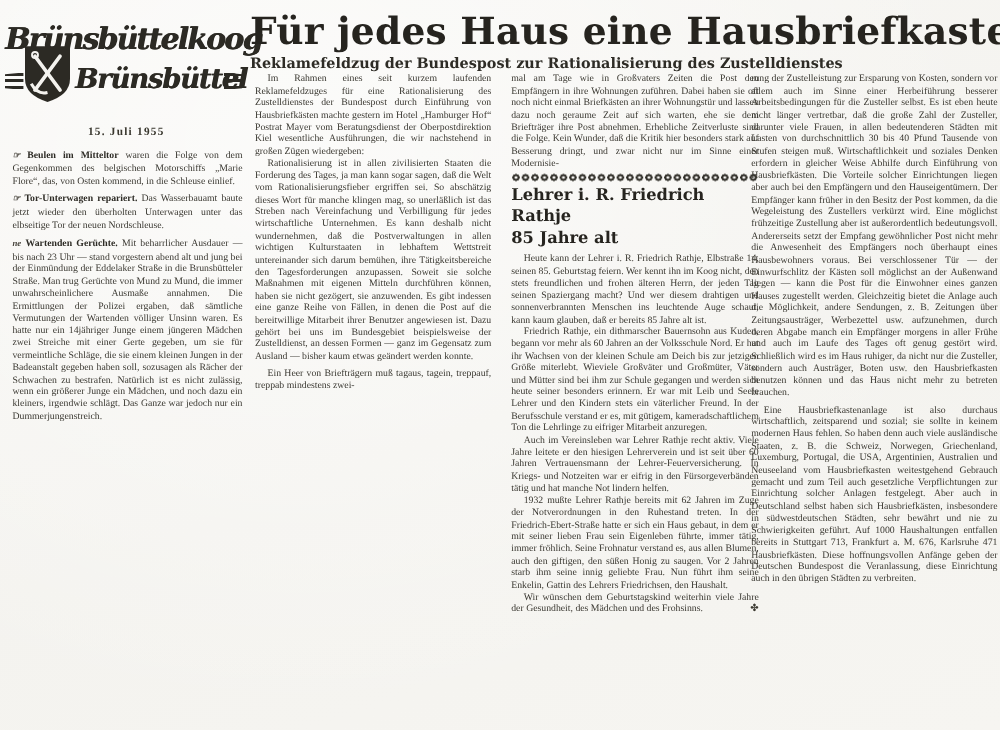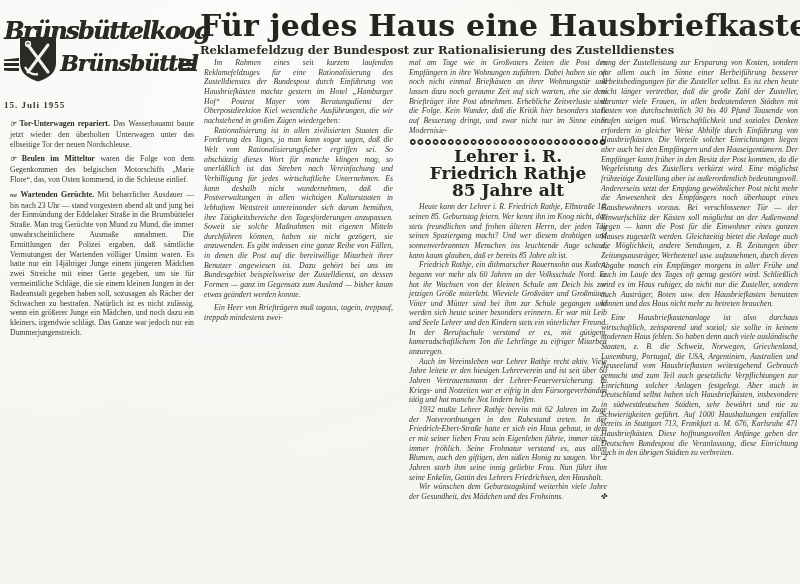--- a/index.html
+++ b/index.html
@@ -34,21 +34,21 @@
     color:#2c2a24;text-shadow:.5px 0 0 #2c2a24;
     white-space:nowrap;
   }
   .ribbon{
     position:absolute;top:16px;width:15px;height:14px;
     background:repeating-linear-gradient(180deg,#2c2a24 0 2.6px, transparent 2.6px 5.2px);
   }
   .ribbon.left{left:0;clip-path:polygon(0 10%,100% 0,100% 100%,0 90%);}
   .ribbon.right{right:4px;clip-path:polygon(0 0,100% 10%,100% 90%,0 100%);}
   .mast-date{
-    margin-top:6px;
+    text-align:center;margin-top:6px;
     font-size:9px;font-weight:bold;letter-spacing:1px;color:#3a382f;
   }
   #local-news{margin-top:9px;padding:0 4px 0 6px;}
   .news-item{
     margin:0 0 5px 0;
     font-size:7.8px;line-height:9.8px;
     text-align:justify;color:#393730;
   }
   .news-item .marker{font-style:italic;font-weight:bold;font-size:7px;color:#45423a;}
   .news-item b{color:#2e2c26;}
@@ -70,35 +70,35 @@
   }
   
   .col{
     position:absolute;top:58px;
     font-size:7.8px;line-height:9.65px;
     text-align:justify;color:#393730;
   }
   #col-a{left:204px;width:189px;}
   #col-b{left:409px;width:198px;}
   #col-c{left:601px;width:197px;}
-  .col p{margin:0;text-indent:10px;font-style:italic;}
+  .col p{margin:0;text-indent:10px;}
   .col p.noindent{text-indent:0;}
   .col p.gap{margin-top:4px;}
   
   .chain-ornament{
     height:8px;margin:3px 0 2px 0;
     background-image:radial-gradient(circle at 3.8px 4px, transparent 1.1px, #2f2d27 1.3px 2.7px, transparent 3px);
     background-size:7.6px 8px;
     background-repeat:repeat-x;
   }
   .article-heading{
     margin:1px 0 3px 0;
     font-family:"DejaVu Serif", serif;
-    font-weight:bold;font-size:17px;line-height:17px;
-    text-align:center;color:#26241f;text-indent:0;
+    font-weight:bold;font-size:13px;line-height:17px;
+    text-align:left;color:#26241f;text-indent:0;
   }
   .article-heading span{display:block;}
   .end-mark{float:right;font-size:8px;line-height:9px;color:#3a382f;}
 </style>
 </head>
 <body>
 
 <div id="paper">
 
   <div id="masthead">
@@ -117,27 +117,27 @@
         </svg>
       </span>
       <div class="mast-title2">Brünsbüttel</div>
       <div class="ribbon right"></div>
     </div>
     <div class="mast-date">15. Juli 1955</div>
 
     <div id="local-news">
       <p class="news-item">
         <span class="marker">☞</span>
-        <b>Tor-Unterwagen repariert.</b>
-        <span>Das Wasserbauamt baute jetzt wieder den überholten Unterwagen unter das elbseitige Tor der neuen Nordschleuse.</span>
+        <b>Beulen im Mitteltor</b>
+        <span>waren die Folge von dem Gegenkommen des belgischen Motorschiffs „Marie Flore“, das, von Osten kommend, in die Schleuse einlief.</span>
       </p>
       <p class="news-item">
         <span class="marker">☞</span>
-        <b>Beulen im Mitteltor</b>
-        <span>waren die Folge von dem Gegenkommen des belgischen Motorschiffs „Marie Flore“, das, von Osten kommend, in die Schleuse einlief.</span>
+        <b>Tor-Unterwagen repariert.</b>
+        <span>Das Wasserbauamt baute jetzt wieder den überholten Unterwagen unter das elbseitige Tor der neuen Nordschleuse.</span>
       </p>
       <p class="news-item">
         <span class="marker">ne</span>
         <b>Wartenden Gerüchte.</b>
         <span>Mit beharrlicher Ausdauer — bis nach 23 Uhr — stand vorgestern abend alt und jung bei der Einmündung der Eddelaker Straße in die Brunsbütteler Straße. Man trug Gerüchte von Mund zu Mund, die immer unwahrscheinlichere Ausmaße annahmen. Die Ermittlungen der Polizei ergaben, daß sämtliche Vermutungen der Wartenden völliger Unsinn waren. Es hatte nur ein 14jähriger Junge einem jüngeren Mädchen zwei Streiche mit einer Gerte gegeben, um sie für vermeintliche Schläge, die sie einem kleinen Jungen in der Badeanstalt gegeben haben soll, sozusagen als Rächer der Schwachen zu bestrafen. Natürlich ist es nicht zulässig, wenn ein größerer Junge ein Mädchen, und noch dazu ein kleiners, irgendwie schlägt. Das Ganze war jedoch nur ein Dummerjungenstreich.</span>
       </p>
     </div>
   </div>
 
   <h1 id="headline">Für jedes Haus eine Hausbriefkastenanlage</h1>

